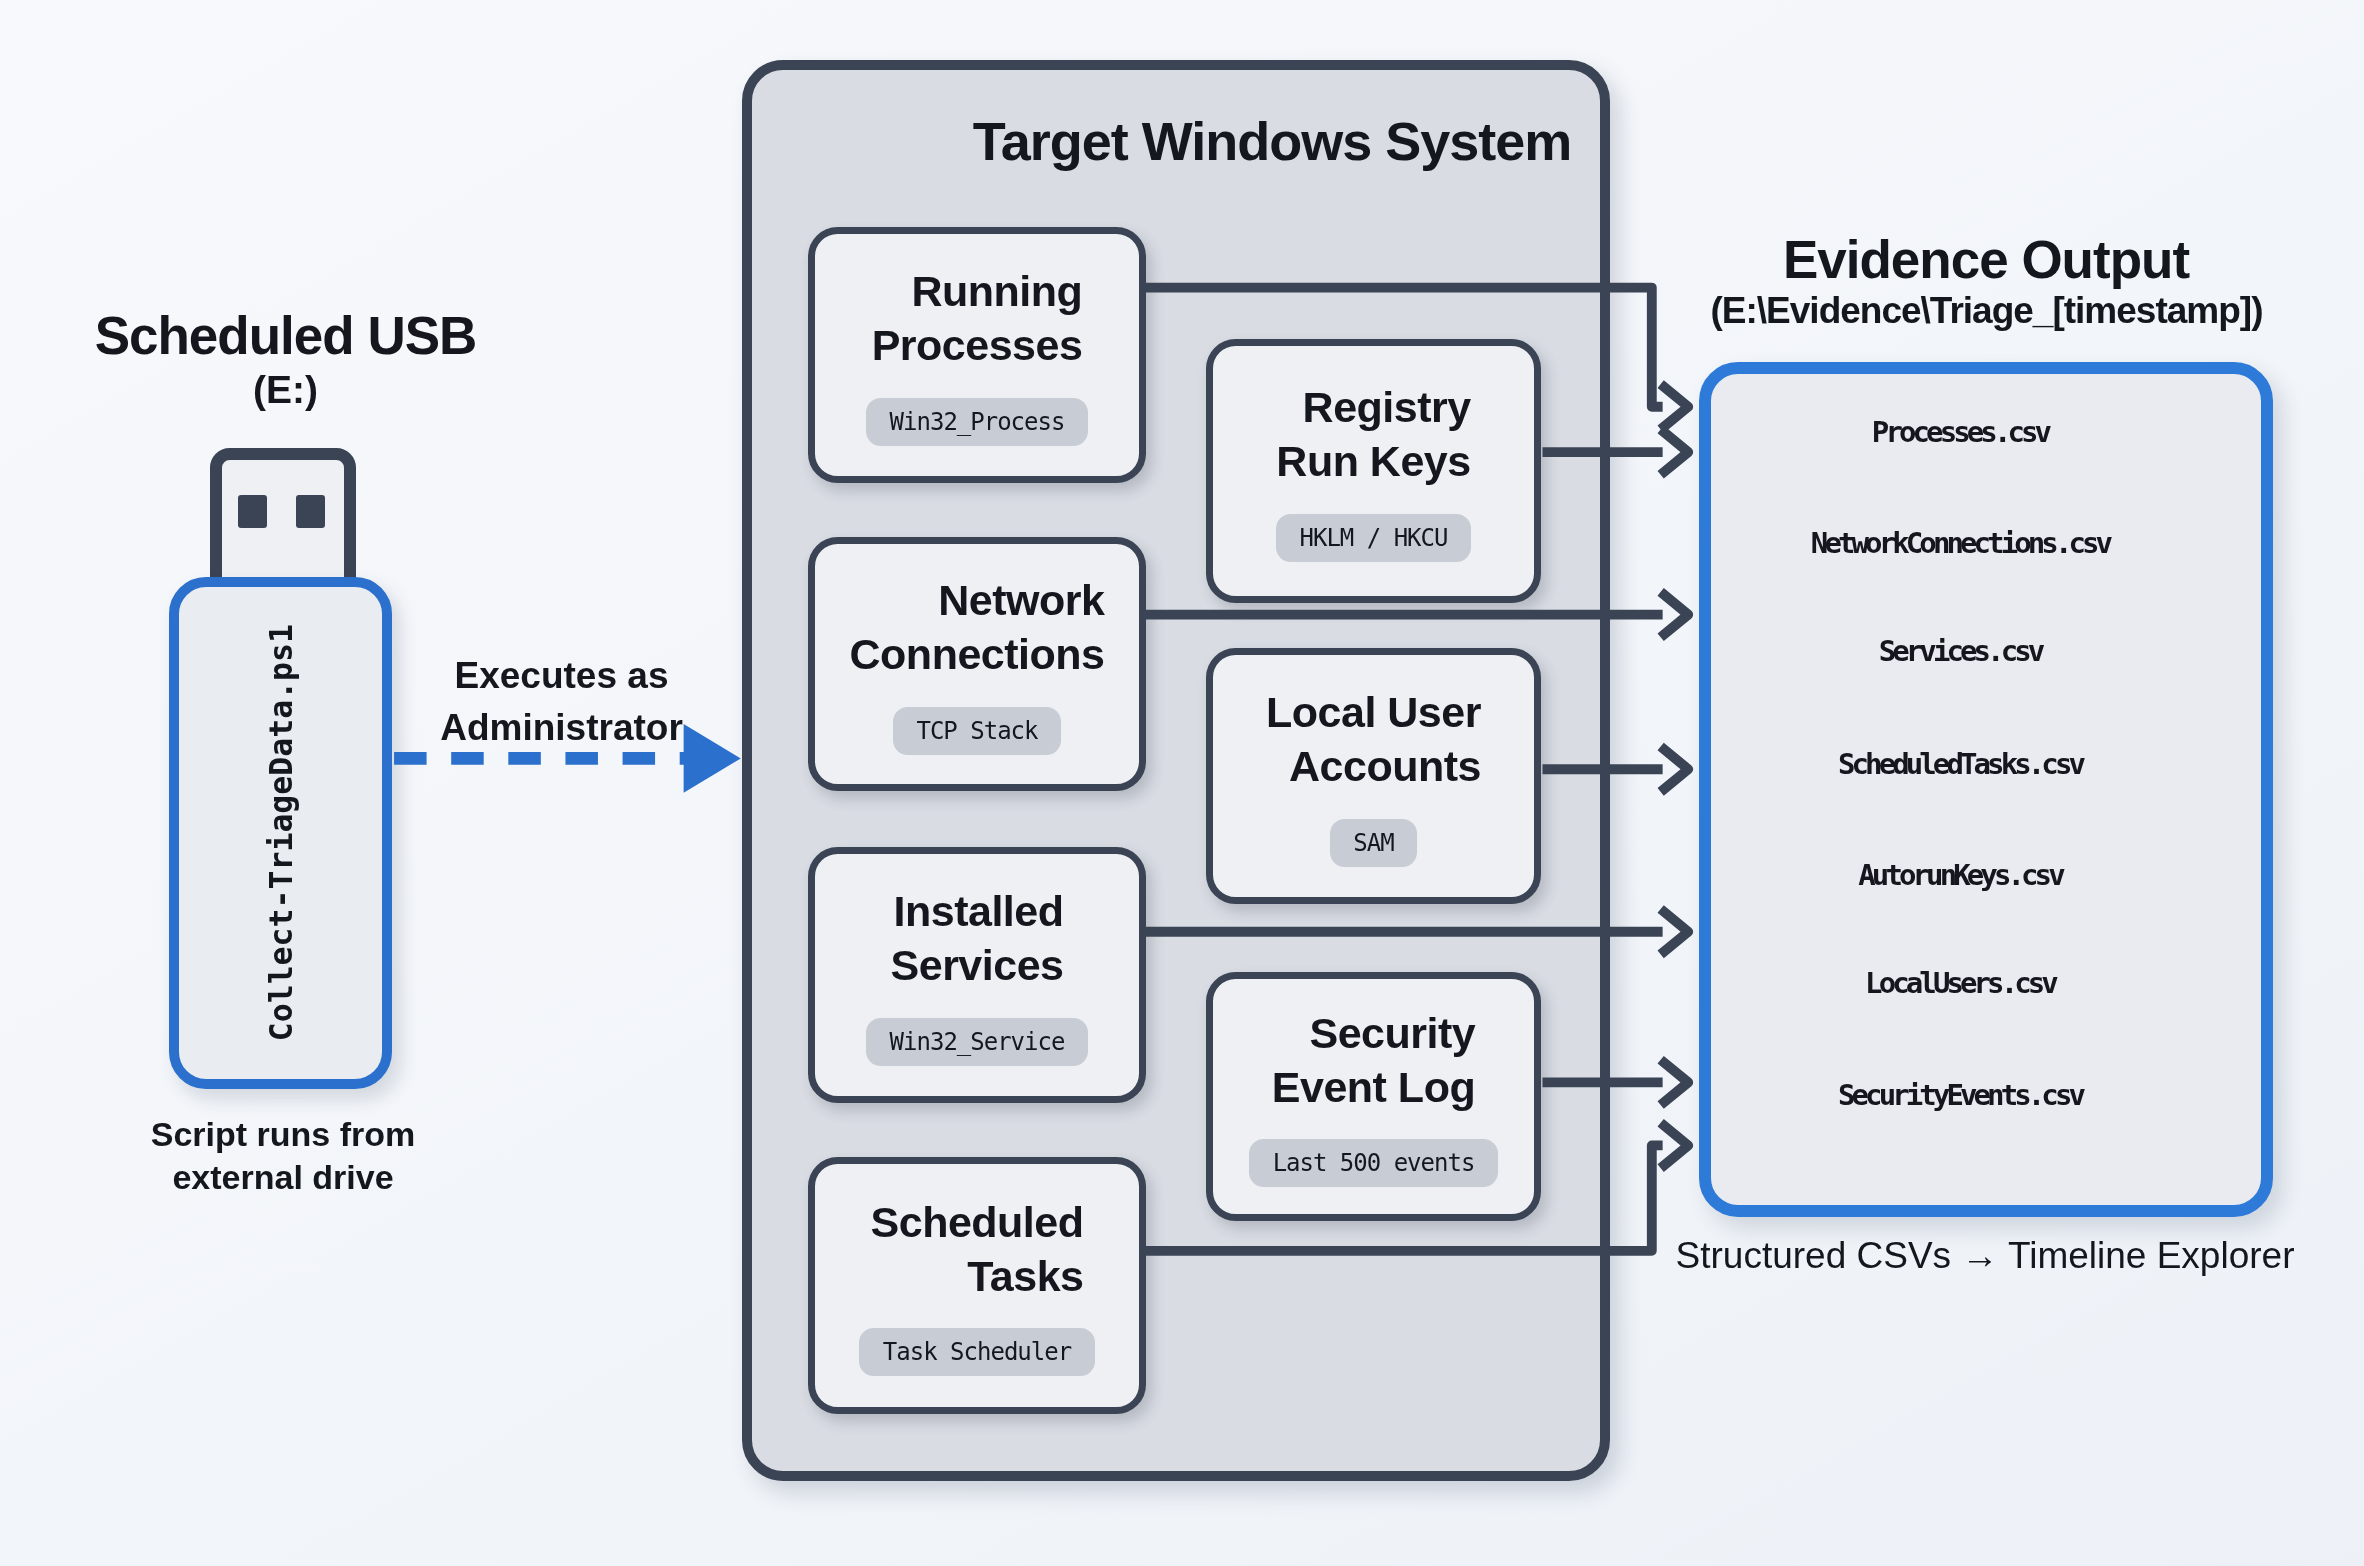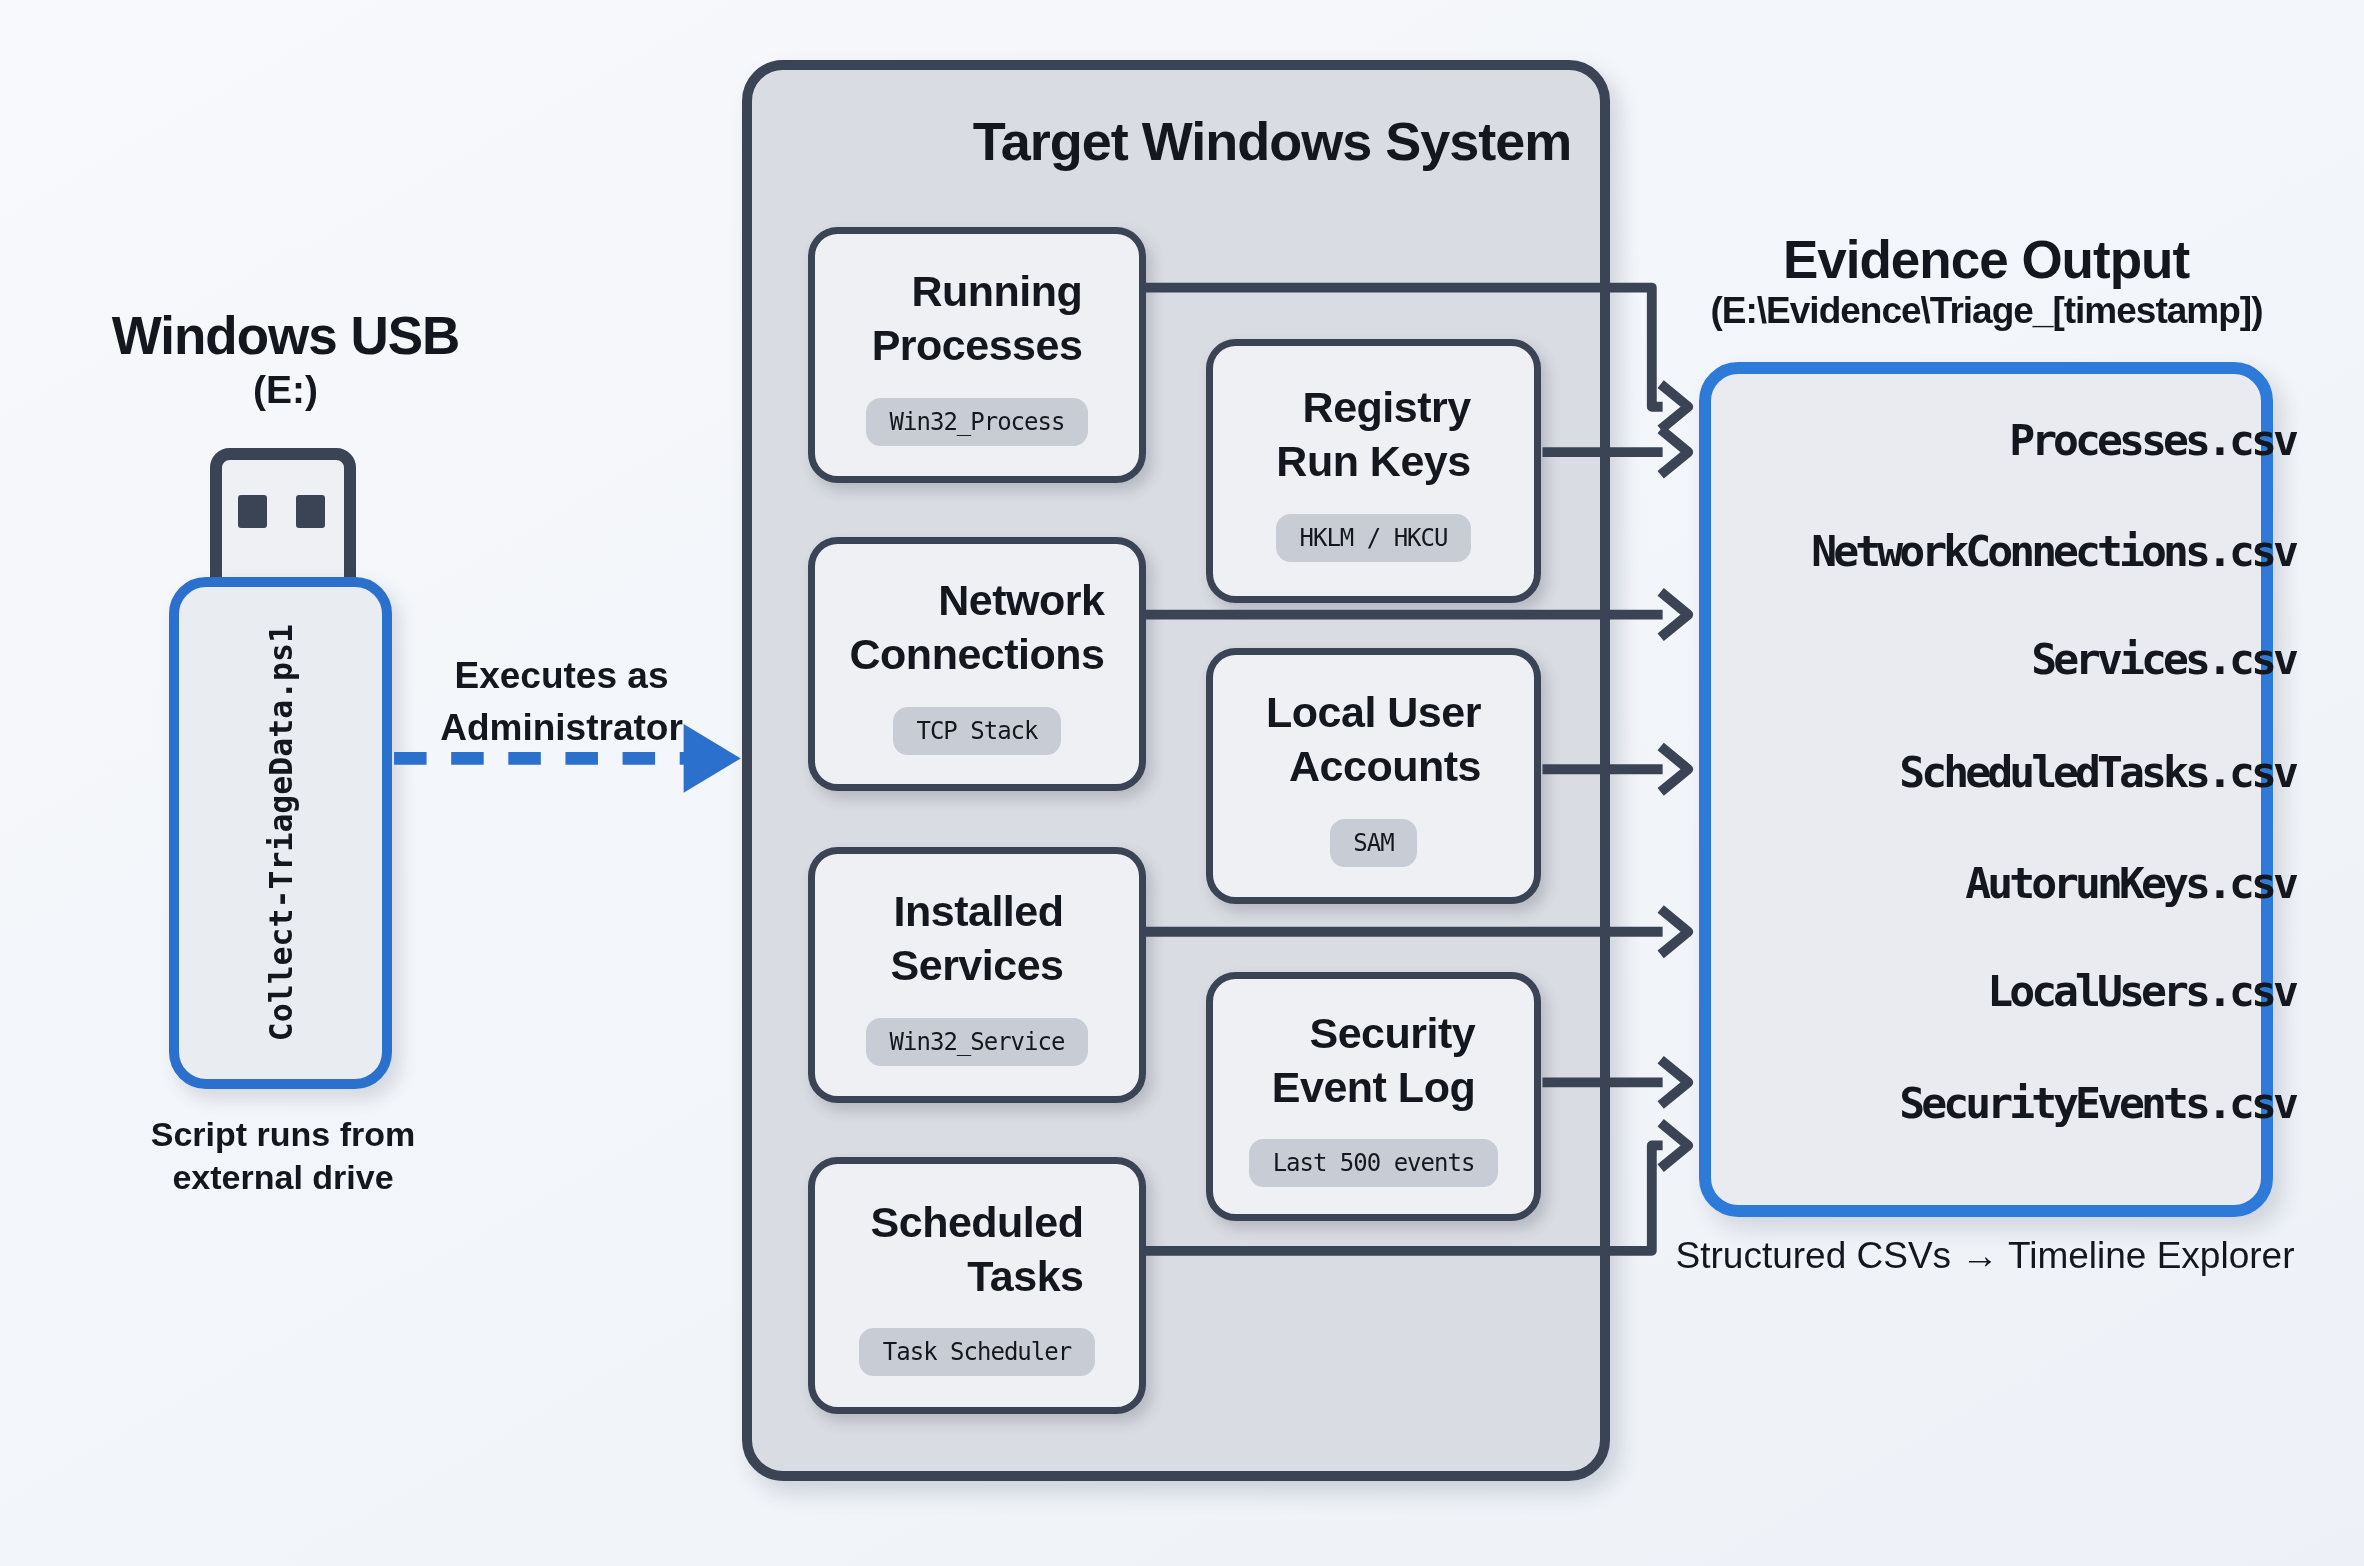--- a/index.html
+++ b/index.html
@@ -76,36 +76,36 @@
   
   .ev-title{left:1699px; top:229px; width:574px; font-size:53px; font-weight:bold; letter-spacing:-1px;}
   .ev-subtitle{left:1670px; top:290px; width:633px; font-size:37px; font-weight:600; letter-spacing:-1px;}
   .ev-panel{
     left:1699px; top:362px; width:574px; height:855px; box-sizing:border-box;
     border:12.8px solid var(--blue-panel); border-radius:39px;
     background:var(--panel-fill); z-index:2;
     box-shadow:9.9px 11.8px 21.7px rgba(45,60,90,0.16);
   }
   .ev-file{
-    left:1721px; width:574px; height:53px; z-index:6;
-    font-family:"DejaVu Sans Mono", monospace; font-size:43px; font-weight:bold; letter-spacing:-3.9px;text-align:right;
+    left:1673px; width:574px; height:53px; z-index:6;
+    font-family:"DejaVu Sans Mono", monospace; font-size:29px; font-weight:bold; letter-spacing:-3.9px;
   }
   .f0{top:415px;} .f1{top:526px;} .f2{top:634px;} .f3{top:747px;}
   .f4{top:858px;} .f5{top:966px;} .f6{top:1078px;}
   .ev-caption{left:1665px; top:1235px; width:640px; font-size:37px; font-weight:500;}
 
   
   .overlay{left:0; top:0; width:2364px; height:1566px; z-index:5; pointer-events:none;}
 </style>
 </head>
 <body>
 
 <div class="canvas">
 
-  <div class="abs ctr usb-title">Windows USB</div>
+  <div class="abs ctr usb-title">Scheduled USB</div>
   <div class="abs ctr usb-subtitle">(E:)</div>
 
   <div>
     <div class="abs usb-connector"></div>
     <div class="abs usb-pin" style="left:238px; top:495px;"></div>
     <div class="abs usb-pin" style="left:296px; top:495px;"></div>
     <div class="abs usb-body">
       <div class="usb-script">Collect-TriageData.ps1</div>
     </div>
   </div>

